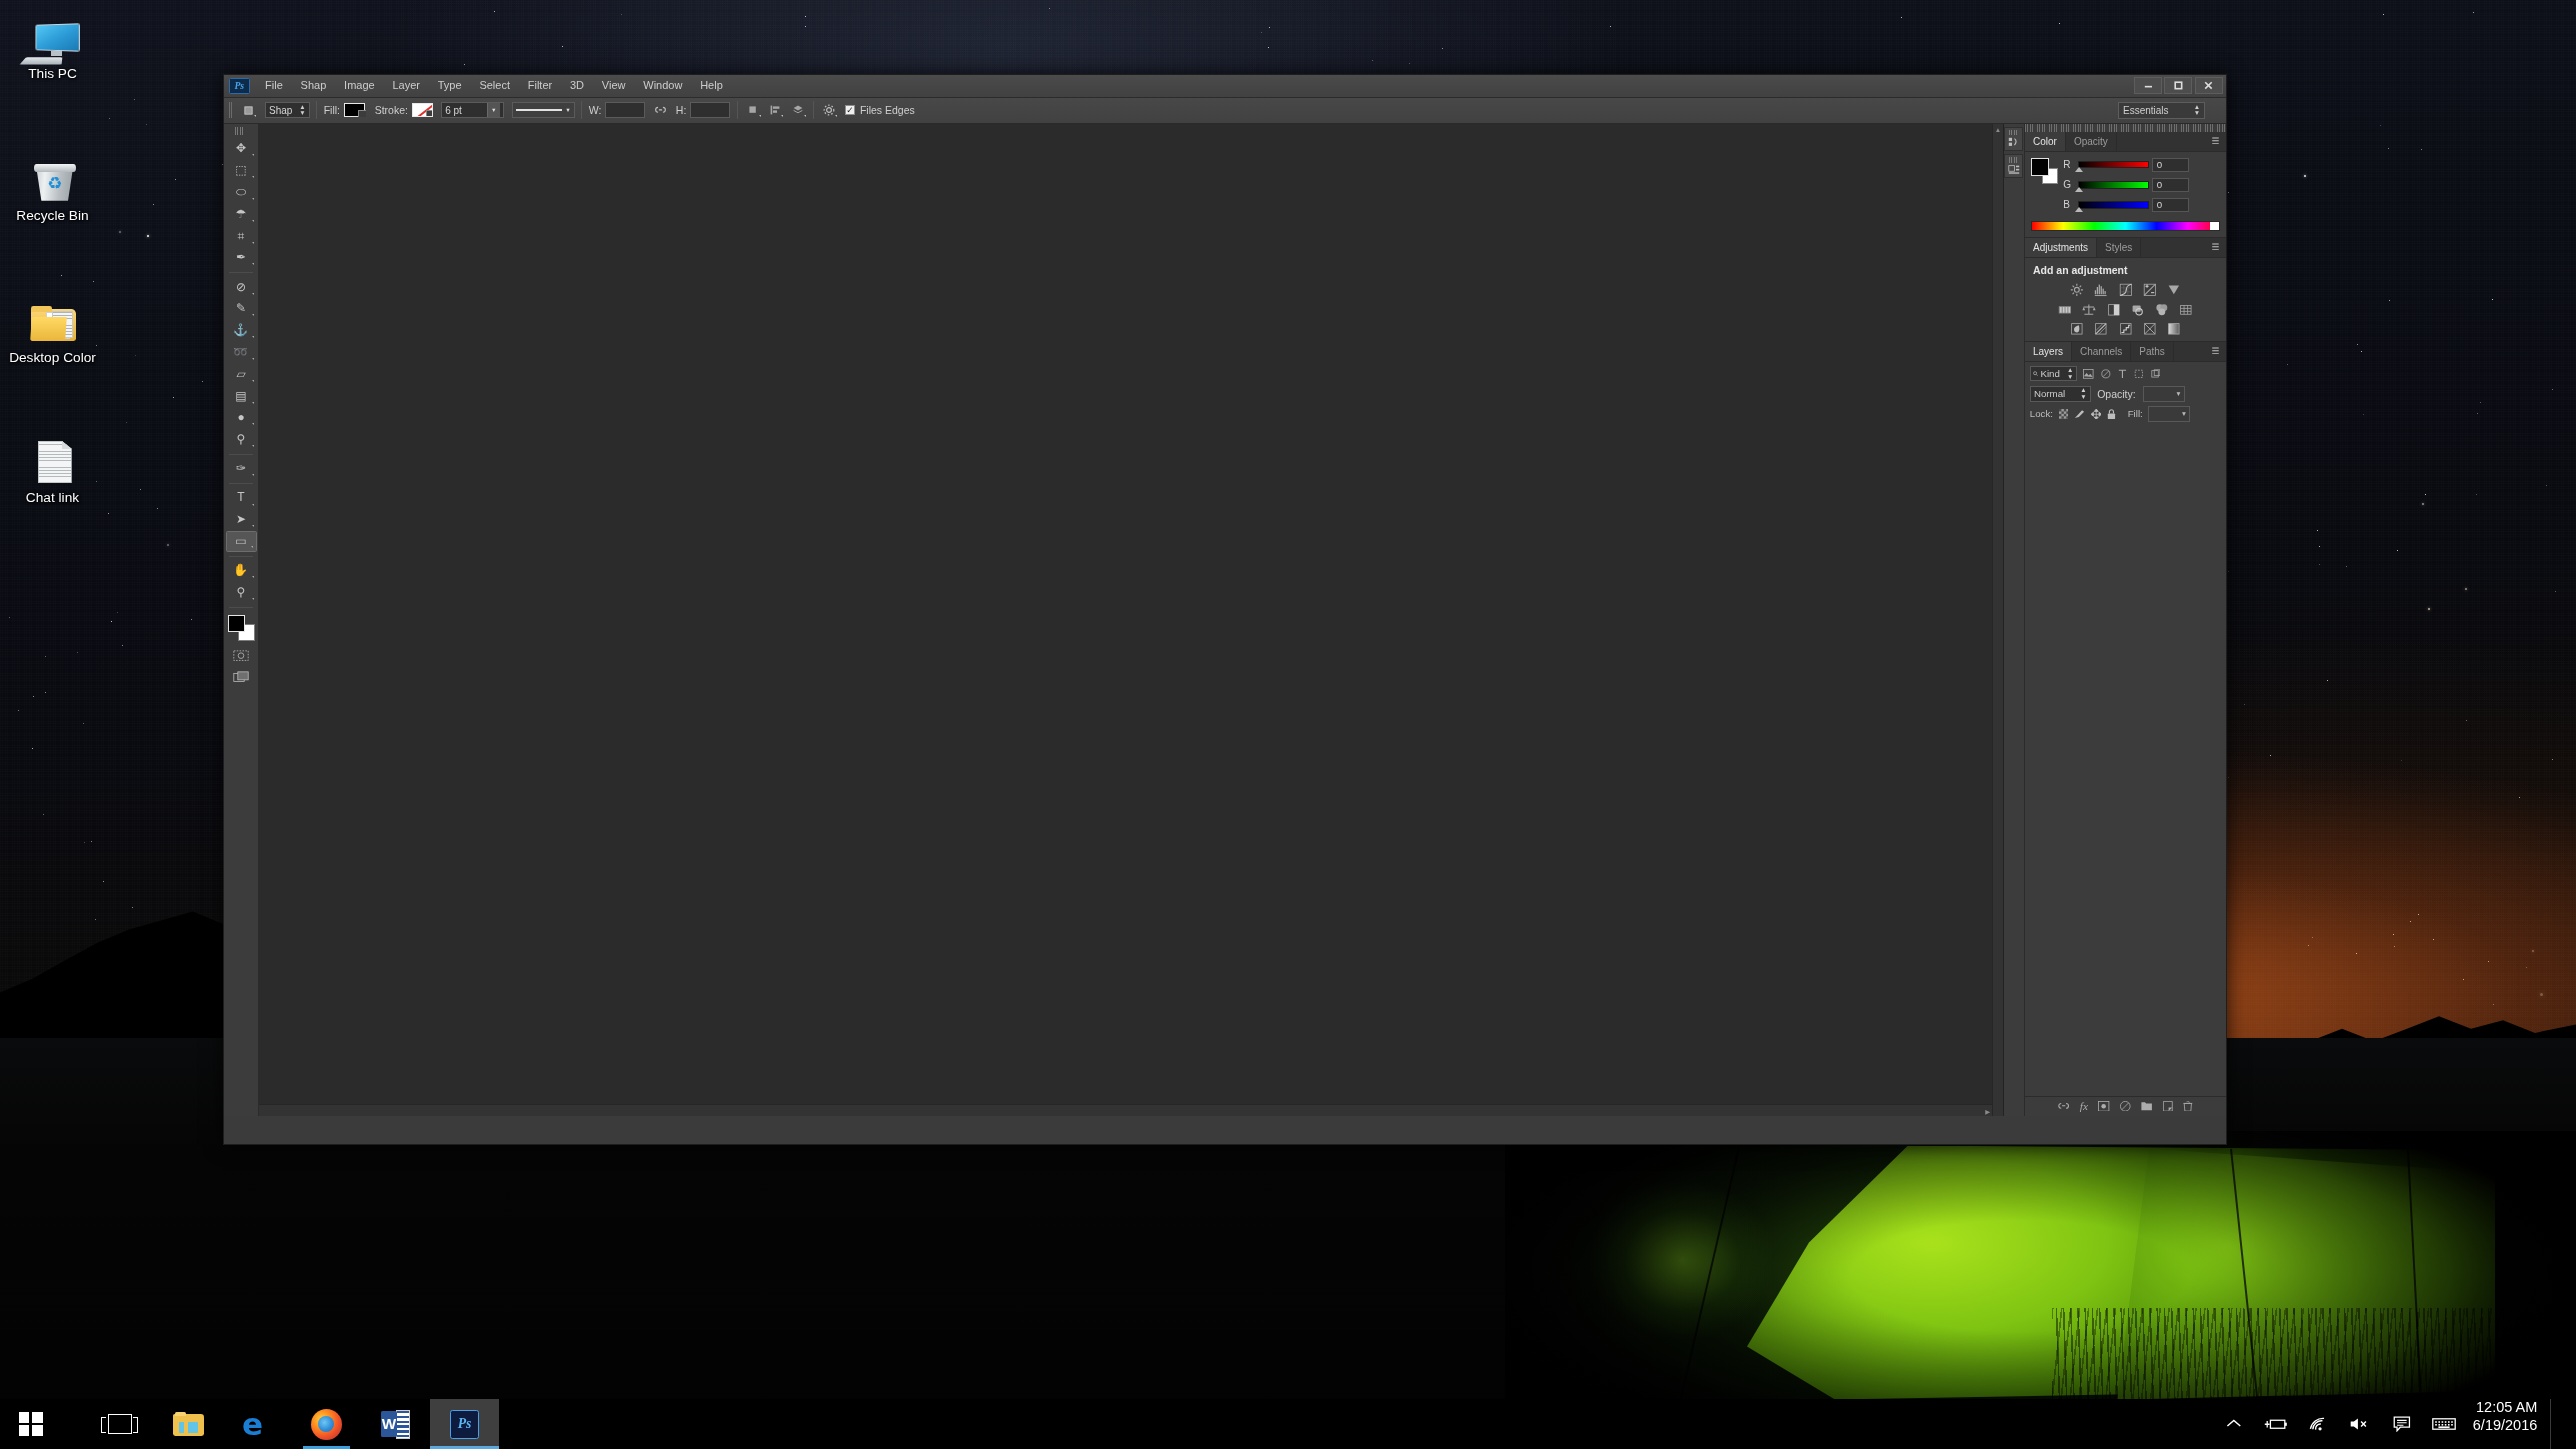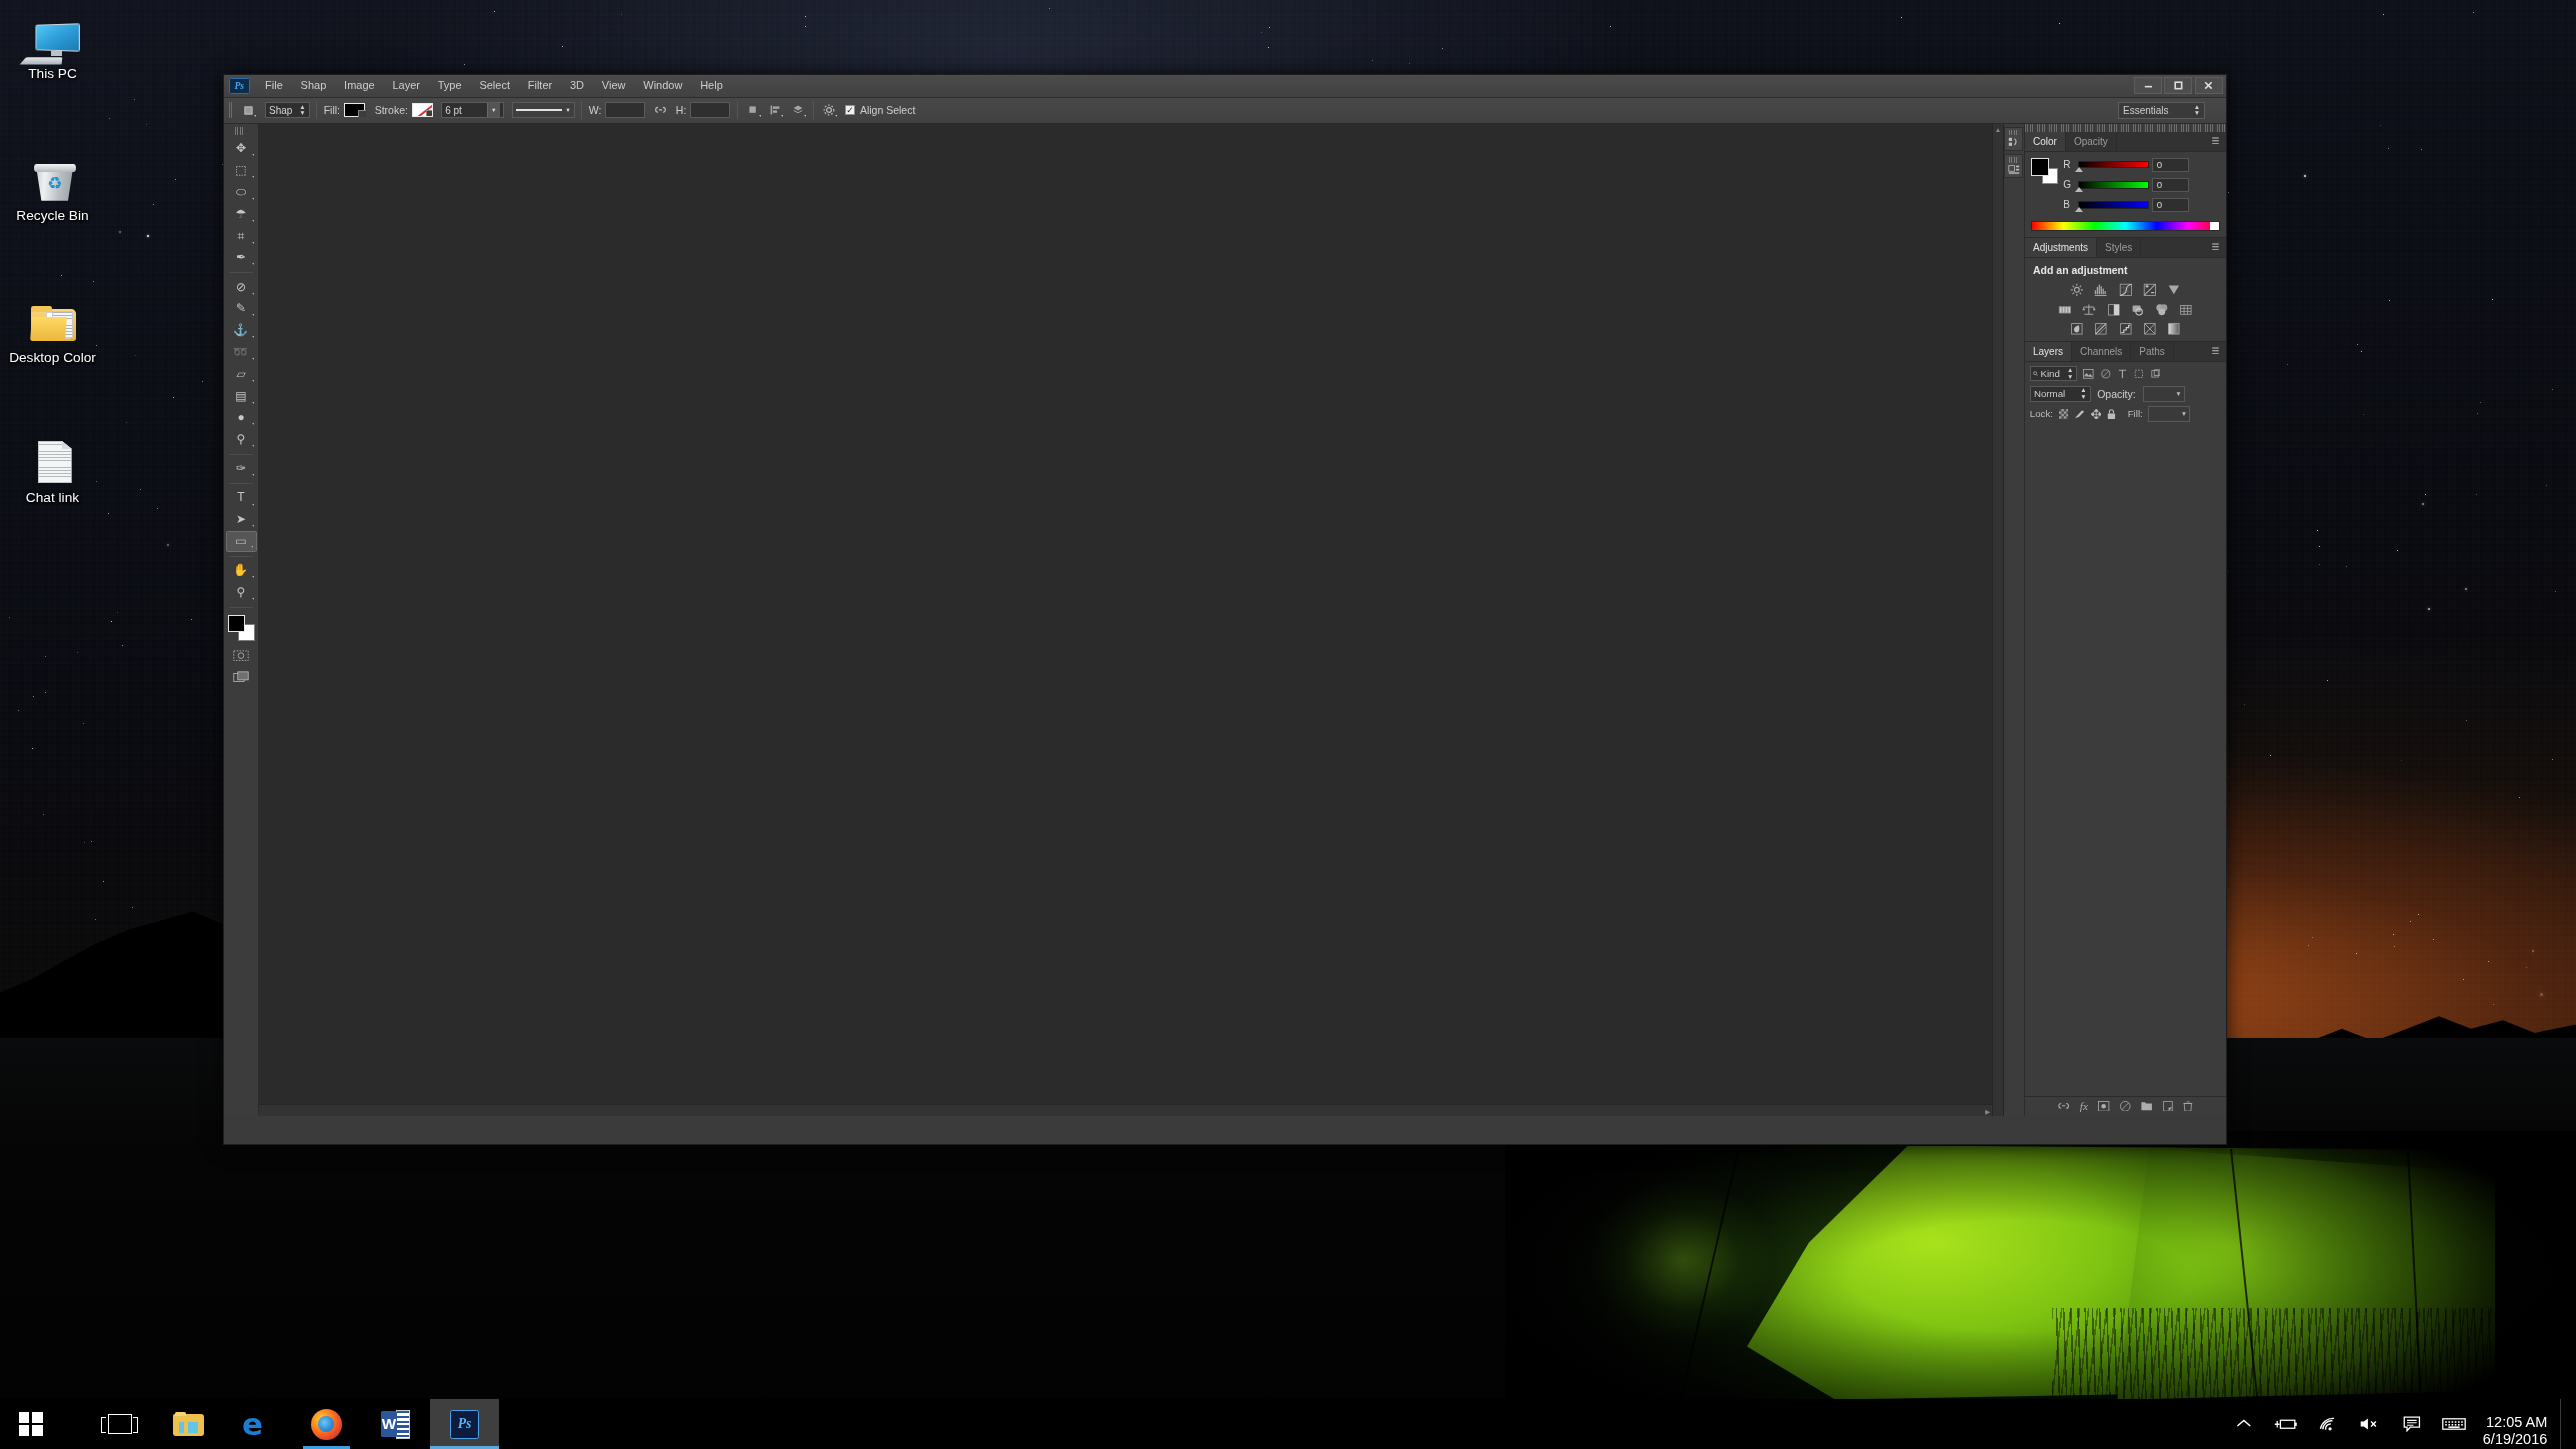--- a/index.html
+++ b/index.html
@@ -401,21 +401,21 @@
   .ff::after { content:''; position:absolute; left:7.2px; top:7.2px; width:16px; height:16px; border-radius:50%;
     background:radial-gradient(circle at 40% 40%, #6fc7f5 0%, #2f8ed8 55%, #1b6ab3 100%); }
   .word { position:relative; width:29px; height:29px; }
   .word .lft { position:absolute; left:0; top:1.6px; width:16px; height:26px; background:#2b579a; border-radius:1.6px;
     color:#fff; font-size:15.3px; font-weight:bold; display:flex; align-items:center; justify-content:center; }
   .word .rgt { position:absolute; right:0; top:0; width:13.7px; height:29px; background:#fff; border:0.8px solid #d0d0d0;
     background-image:repeating-linear-gradient(180deg,#2b579a 0 2.4px,#fff 2.4px 4.8px); }
   .ps-tb { width:29px; height:29px; background:#0d1b3e; border:1.6px solid #47a0e8; border-radius:2.4px;
     color:#5bb3f0; font-size:13.7px; font-weight:bold; font-style:italic;
     display:flex; align-items:center; justify-content:center; font-family:"Liberation Serif", serif; }
-  .tray { margin-left:auto; display:flex; align-items:flex-end; gap:0; padding-right:6px; }
+  .tray { margin-left:auto; display:flex; align-items:flex-start; gap:0; padding-right:16px; }
   .tray-ic { width:42px; height:50px; display:flex; align-items:center; justify-content:center; color:#fff; }
   .clock {
     padding:0 13px 0 8px; color:#fff; font-size:14.5px; line-height:17.7px; text-align:right;
     display:flex; flex-direction:column; justify-content:center;
   }
   .showdesk { width:9.7px; height:50px; border-left:0.8px solid #3a3a3a; }
 </style>
 </head>
 <body>
 
@@ -937,21 +937,21 @@
 
     <div class="ob-sep"></div>
     <div class="icon-btn caret">
       <svg width="12" height="12" viewBox="0 0 15 15">
           <circle cx="7.5" cy="7.5" r="3" fill="none" stroke="#bdbdbd" stroke-width="1.5"></circle>
           <circle cx="7.5" cy="7.5" r="6" fill="none" stroke="#bdbdbd" stroke-width="1.5" stroke-dasharray="2 2.4"></circle>
         </svg>
     </div>
     <div style="width:6.4px"></div>
     <div class="chk">✓</div>
-    <span class="lbl" style="margin-left:4.8px;">Align Select</span>
+    <span class="lbl" style="margin-left:4.8px;">Files Edges</span>
 
     <div class="workspace-box">
       <span>Essentials</span>
       <span class="spin">▲<br>▼</span>
     </div>
   </div>
 
   <div class="ps-body">
 
     <div class="ps-toolbar" id="ps-toolbar">

